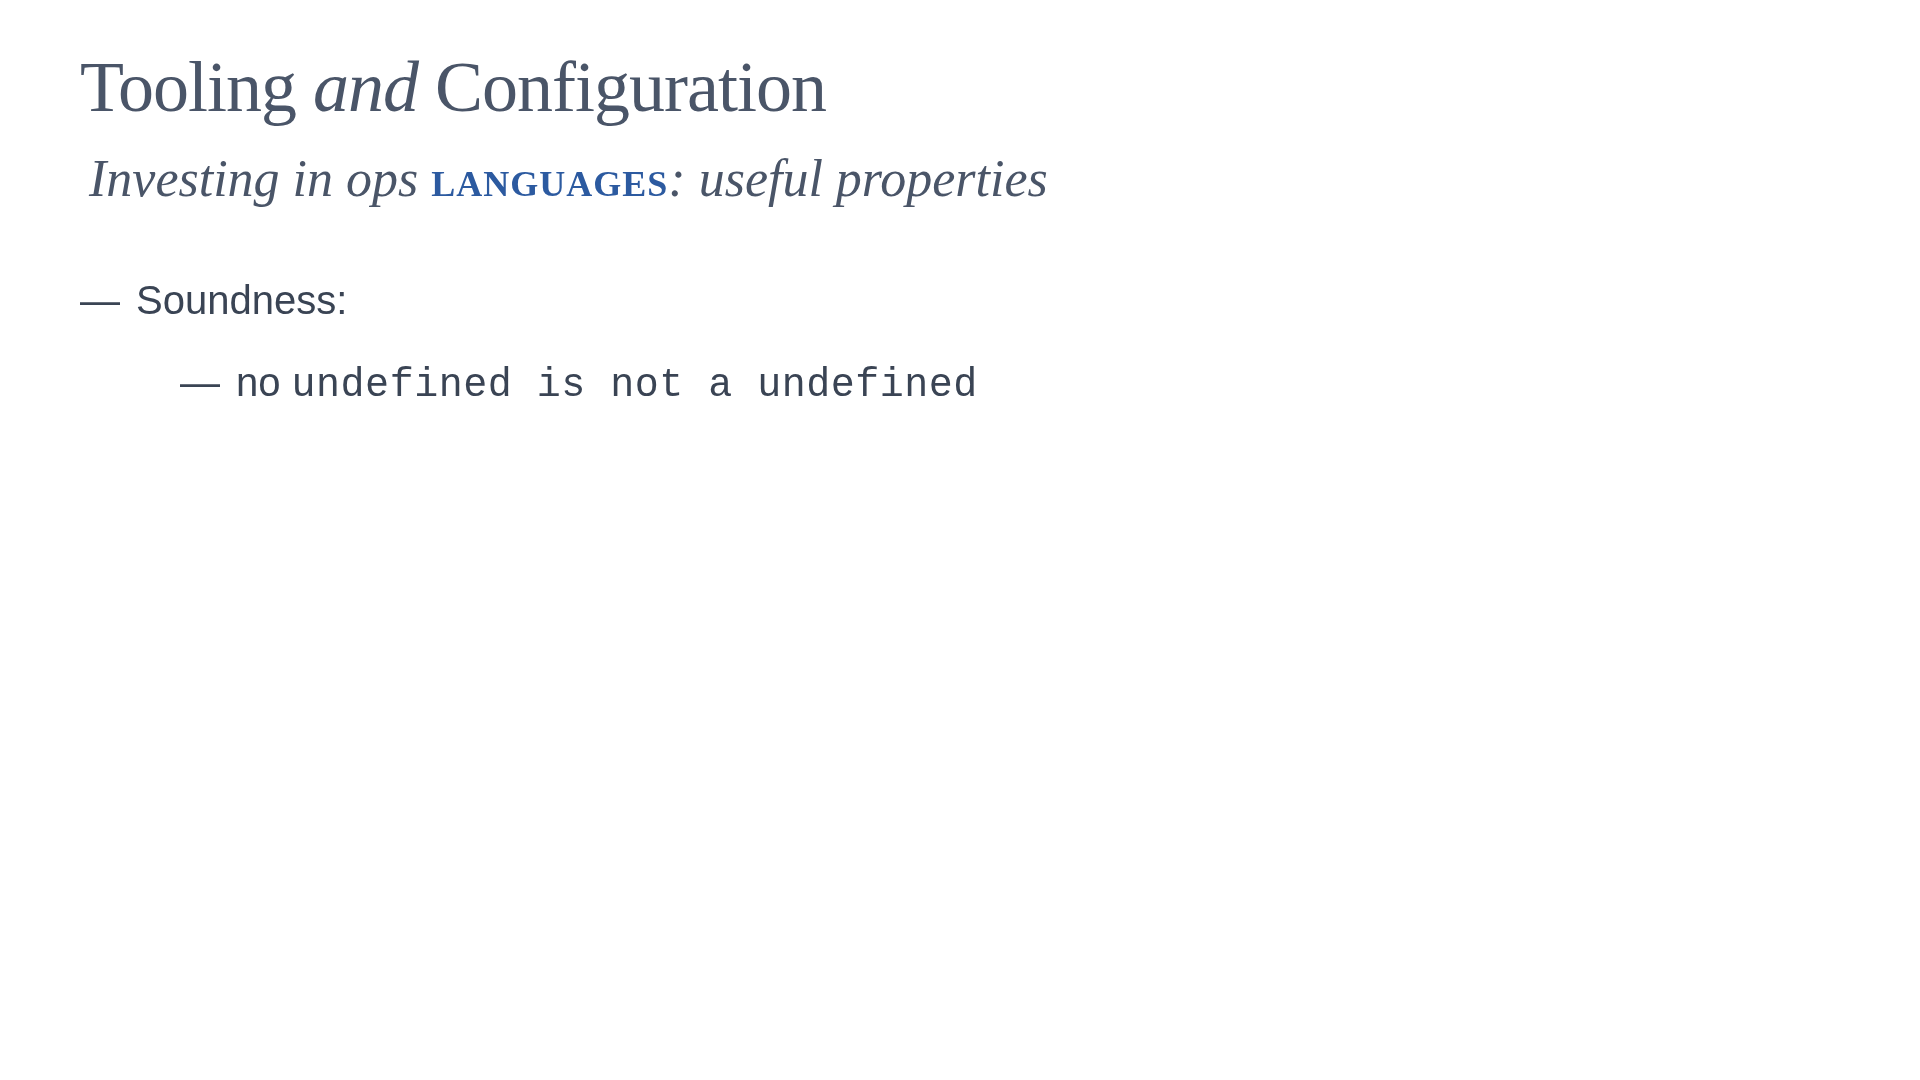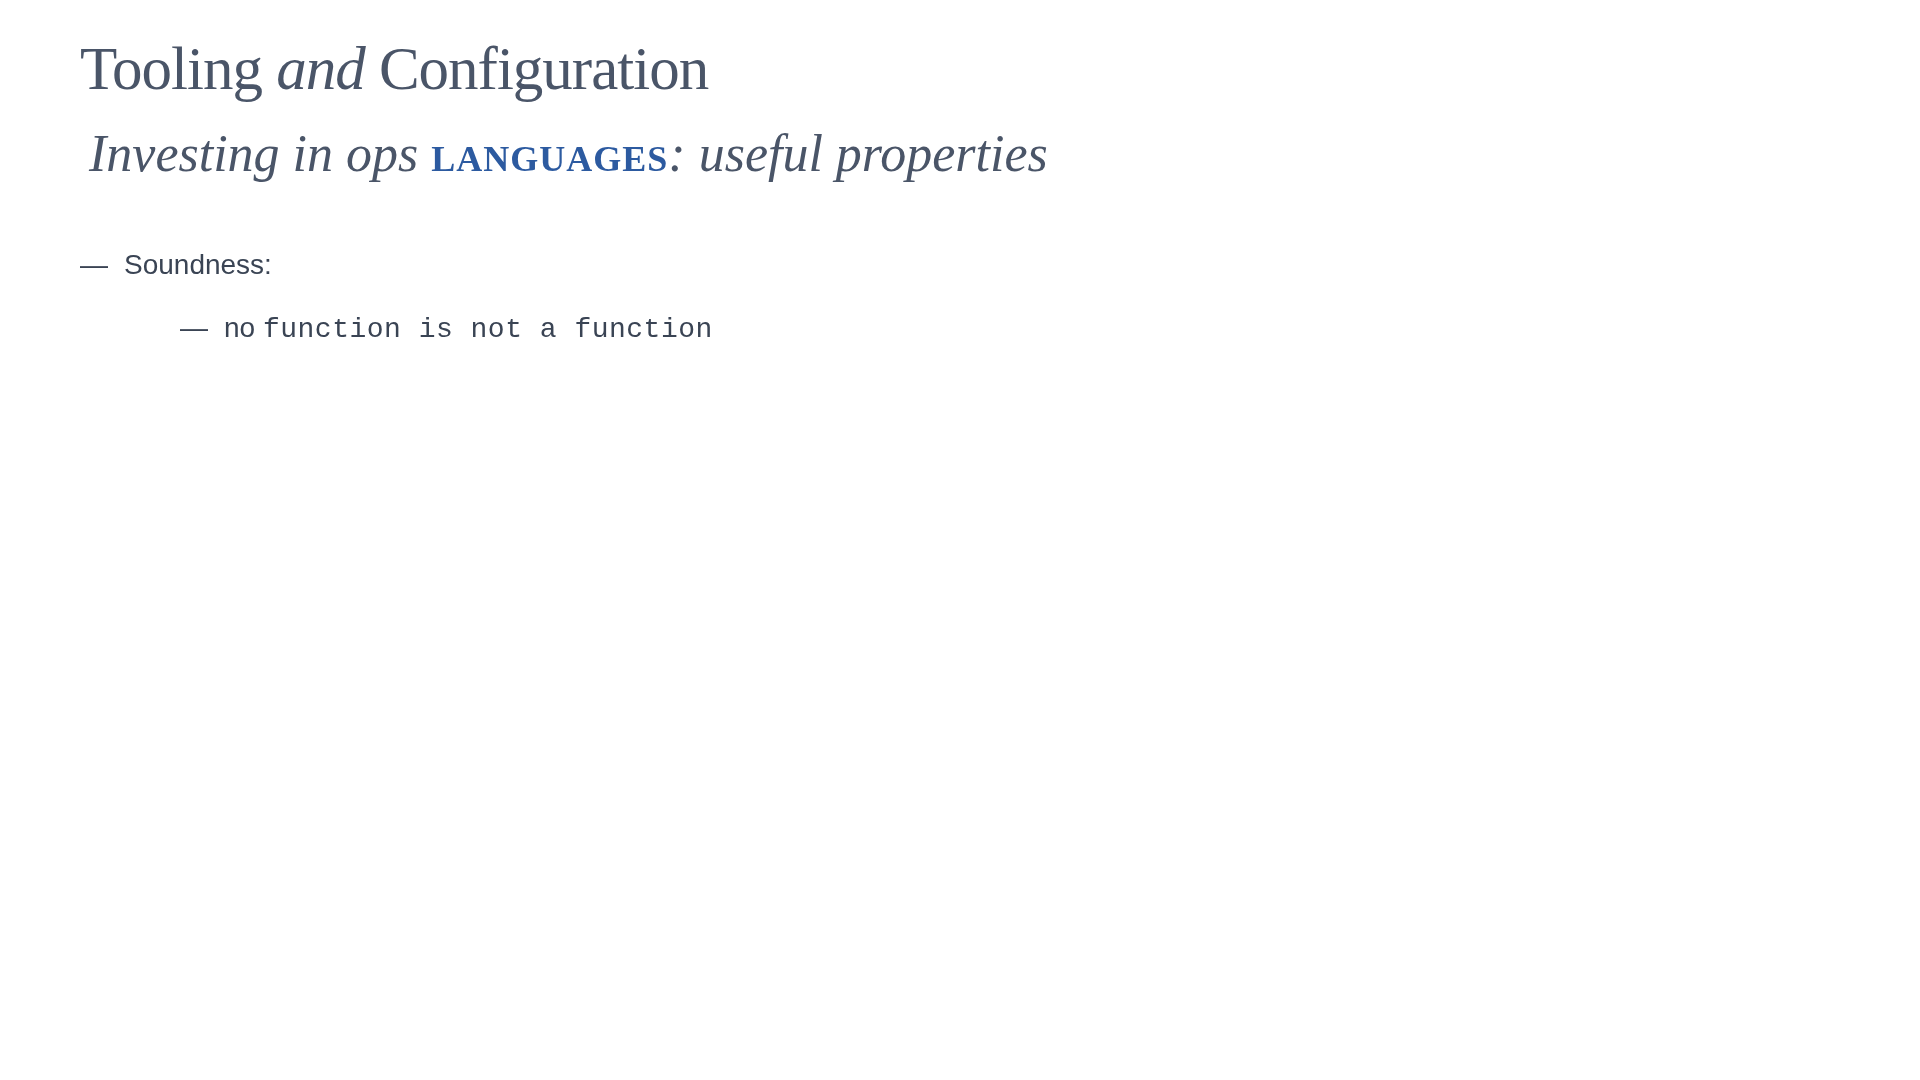--- a/index.html
+++ b/index.html
@@ -10,24 +10,24 @@
     background: #ffffff;
     font-family: Georgia, 'Times New Roman', serif;
     color: #4a5568;
     overflow: hidden;
   }
   .slide {
     padding: 30px 80px 0 80px;
     box-sizing: border-box;
   }
   .title {
-    font-size: 61px;
+    font-size: 72px;
     font-weight: 400;
     color: #4a5568;
-    margin: 4px 0 20px 0;
+    margin: 16px 0 20px 0;
     letter-spacing: -1px;
     font-family: Georgia, 'Times New Roman', serif;
   }
   .title .italic {
     font-style: italic;
   }
   .subtitle {
     font-size: 52px;
     font-style: italic;
     color: #4a5568;
@@ -38,21 +38,21 @@
     font-style: normal;
     font-variant: small-caps;
     text-transform: lowercase;
     font-weight: 600;
     color: #2c5aa0;
     letter-spacing: 1px;
     font-size: 52px;
   }
   .bullets {
     font-family: -apple-system, BlinkMacSystemFont, 'Segoe UI', Helvetica, Arial, sans-serif;
-    font-size: 28px;
+    font-size: 40px;
     color: #3a4454;
     line-height: 1.6;
   }
   .bullet-l1 {
     margin: 0 0 18px 0;
   }
   .bullet-l2 {
     margin: 0 0 18px 100px;
   }
   .dash {
@@ -73,16 +73,16 @@
     <span>Tooling </span><span class="italic">and</span><span> Configuration</span>
   </h1>
   <div class="subtitle">
     <span>Investing in ops </span><span class="smallcaps">LANGUAGES</span><span>: useful properties</span>
   </div>
   <div class="bullets">
     <div class="bullet-l1">
       <span class="dash">—</span><span>Soundness:</span>
     </div>
     <div class="bullet-l2">
-      <span class="dash">—</span><span>no </span><span class="mono">function is not a function</span>
+      <span class="dash">—</span><span>no </span><span class="mono">undefined is not a undefined</span>
     </div>
   </div>
 </div>
 
 </body></html>

